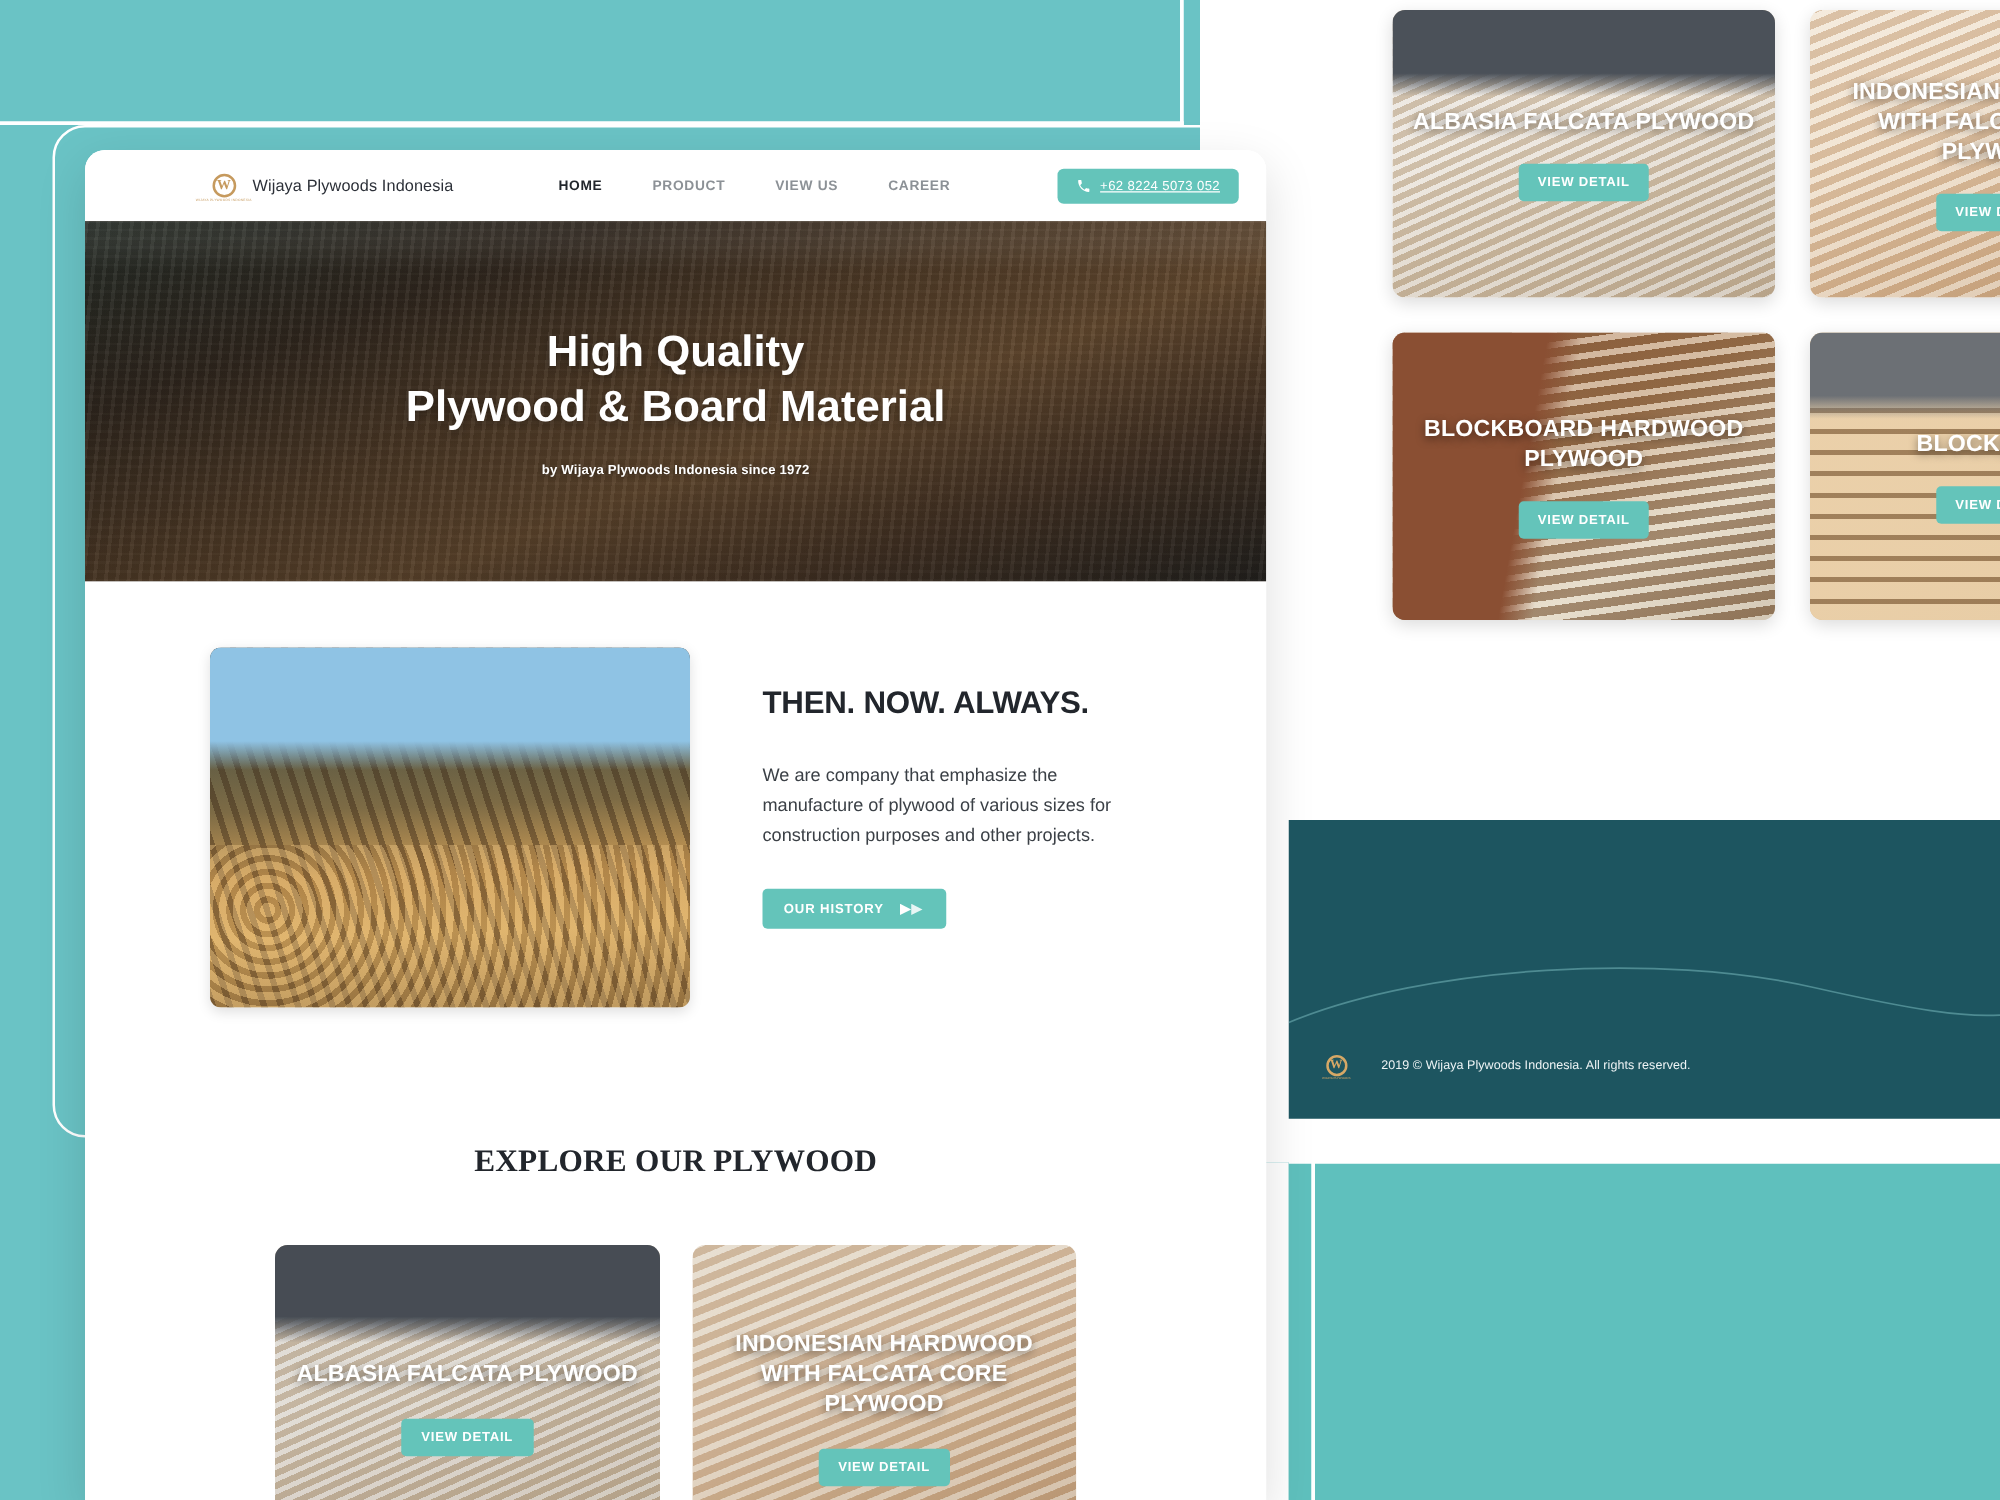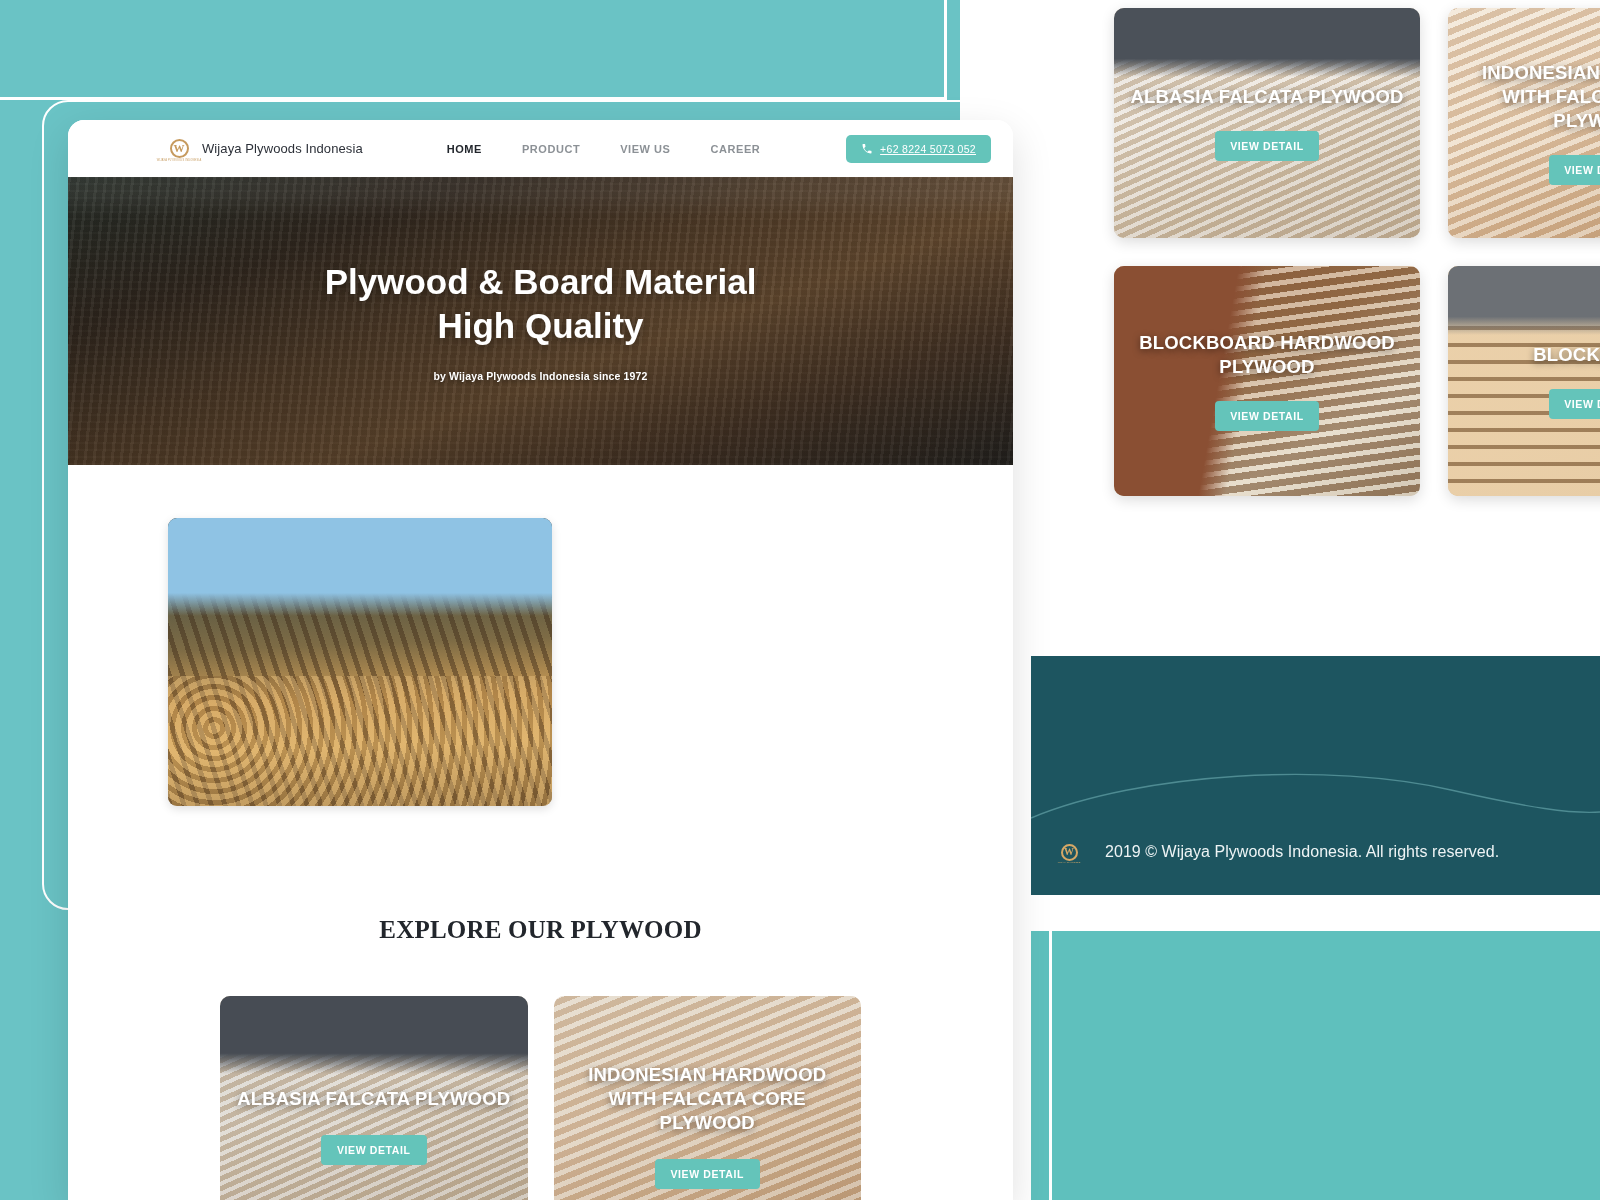--- a/index.html
+++ b/index.html
@@ -220,21 +220,21 @@
     display:flex; align-items:center; justify-content:center;
   }
   .footer-logo .fw{
     font-size:10px; font-weight:700; color:#d6a866; line-height:1;
     font-family:"Liberation Serif", serif;
   }
   .footer-logo .fsub{
     position:absolute; bottom:-1px; left:50%; transform:translateX(-50%);
     font-size:2.4px; color:#d6a866; white-space:nowrap;
   }
-  .footer-copy{ color:#eef4f5; font-size:16px; letter-spacing:.05px; }
+  .footer-copy{ color:#eef4f5; font-size:10px; letter-spacing:.05px; }
 
   
   .ph-warehouse{
     position:absolute; inset:0;
     background:
       linear-gradient(180deg, rgba(255,255,255,.10) 0 6%, rgba(0,0,0,0) 14%),
       repeating-linear-gradient(96deg, rgba(255,255,255,.07) 0 3px, rgba(0,0,0,.09) 3px 9px),
       linear-gradient(160deg, #2d3a34 0%, #3c3126 24%, #6b4f34 44%, #8a6540 60%, #5d4430 78%, #2a2a28 100%),
       radial-gradient(ellipse at 75% 18%, rgba(245,240,225,.45), rgba(0,0,0,0) 48%);
   }
@@ -324,30 +324,41 @@
       </svg>
       <span>+62 8224 5073 052</span>
     </button>
   </div>
 
   <div class="hero">
     <div class="hero-photo ph-warehouse"></div>
     <div class="hero-overlay"></div>
     <div class="hero-text">
       <div class="hero-title">
+        <div>High Quality</div>
         <div>Plywood &amp; Board Material</div>
-        <div>High Quality</div>
       </div>
       <div class="hero-sub">by Wijaya Plywoods Indonesia since 1972</div>
     </div>
   </div>
 
   <section class="about">
     <div class="about-photo">
       <div class="ph-logs"></div>
+    </div>
+    <div class="about-copy">
+      <h2 class="about-title">THEN. NOW. ALWAYS.</h2>
+      <p class="about-body">We are company that emphasize the manufacture of plywood of various sizes for construction purposes and other projects.</p>
+      <button class="history-btn">
+        <span>OUR HISTORY</span>
+        <svg width="20" height="9" viewBox="0 0 20 9">
+          <path d="M0 0 L9 4.5 L0 9 Z" fill="#ffffff"></path>
+          <path d="M9 0 L18 4.5 L9 9 Z" fill="#ffffff" opacity=".85"></path>
+        </svg>
+      </button>
     </div>
   </section>
 
   <section class="explore">
     <h2 class="explore-title">EXPLORE OUR PLYWOOD</h2>
     <div class="explore-grid">
 
       <div class="pcard">
         <div class="ph-albasia"></div>
         <div class="veil"></div>

